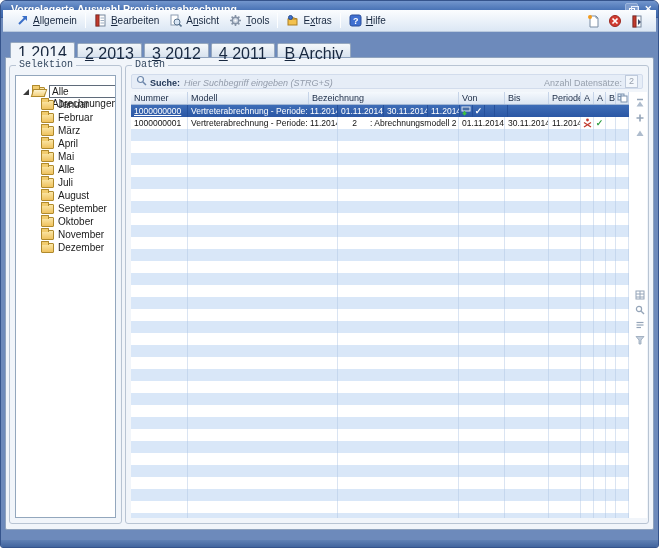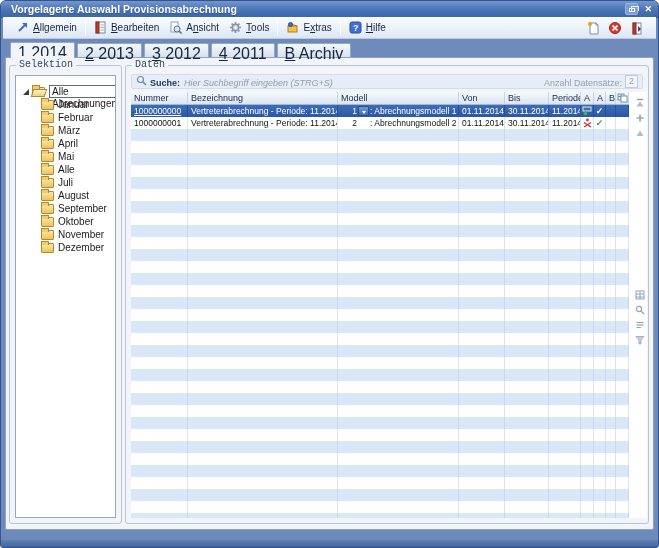--- a/index.html
+++ b/index.html
@@ -21,21 +21,21 @@
   .tb-buttons { position:absolute; right:6px; top:2px; display:flex; gap:6px; align-items:center; }
   .btn-restore { width:13px; height:12px; background:#7e9ccd; border:1px solid #9db6de;
             border-radius:2px; position:relative; }
   .btn-restore i { position:absolute; left:3px; top:4px; width:6px; height:4px;
             border:1px solid #fff; display:block; }
   .btn-restore i::before { content:""; position:absolute; left:1px; top:-3px; width:6px; height:4px;
             border:1px solid #e7eefb; border-bottom:none; }
   .btn-close { color:#fff; font-size:9px; font-weight:bold; line-height:12px; }
 
   
-  .toolbar { position:absolute; top:16px; left:2px; right:2px; height:22px;
+  .toolbar { position:absolute; top:9px; left:2px; right:2px; height:22px;
             background:linear-gradient(#fbfdff,#dce7f4); border-bottom:1px solid #b9c9de;
             display:flex; align-items:center; padding:0 8px; }
   .menu-item { display:flex; align-items:center; gap:4px; padding:2px 5px;
             font-size:10px; color:#17273f; white-space:nowrap; cursor:default; }
   .accel { text-decoration:underline; }
   .tsep { width:1px; height:15px; background:#b7c4d8; border-right:1px solid #fdfeff; margin:0 3px; }
   .toolbar-right { margin-left:auto; display:flex; gap:8px; align-items:center; padding-right:4px; }
   .mi svg { display:block; }
 
   
@@ -320,42 +320,41 @@
         <span class="search-label">Suche:</span>
         <span class="search-ph">Hier Suchbegriff eingeben (STRG+S)</span>
         <span class="count-label">Anzahl Datensätze:</span>
         <span class="count-value">2</span>
       </div>
 
       <div class="datapanel">
         <div class="table">
           <div class="thead">
             <div class="th w-num">Nummer</div>
+            <div class="th w-mod">Modell</div>
             <div class="th w-bez">Bezeichnung</div>
-            <div class="th w-mod">Modell</div>
             <div class="th w-von">Von</div>
             <div class="th w-bis">Bis</div>
             <div class="th w-per">Periode</div>
             <div class="th w-a1">A</div>
             <div class="th w-a2">A</div>
             <div class="th w-b">B</div>
             <div class="th w-ch icon-cell">
               <svg width="11" height="10">
                   <rect x="1" y="1" width="6" height="6" fill="#e8f0fa" stroke="#7b91ad"></rect>
                   <line x1="1" y1="3.5" x2="7" y2="3.5" stroke="#7b91ad"></line>
                   <line x1="4" y1="1" x2="4" y2="7" stroke="#7b91ad"></line>
                   <rect x="4" y="3" width="6" height="6" fill="#fff" stroke="#7b91ad"></rect>
                 </svg>
             </div>
           </div>
 
           <div class="tr selected">
             <div class="td w-num link">1000000000</div>
             <div class="td w-bez">Vertreterabrechnung - Periode: 11.2014</div>
-            <div class="td w-mod"><span class="num">1</span><span class="ddbtn"></span><span>: Abrechnungsmodell 1</span></div>
             <div class="td w-von">01.11.2014</div>
             <div class="td w-bis">30.11.2014</div>
             <div class="td w-per">11.2014</div>
             <div class="td w-a1 icon-cell">
               <svg width="11" height="10">
                   <rect x="1" y="1" width="8" height="4" fill="#4a6fa5" stroke="#d9e4f2"></rect>
                   <path d="M3.5 5 L3.5 8.5 M1.8 6.8 L3.5 8.7 L5.2 6.8" fill="none" stroke="#3ec23e" stroke-width="1.4"></path>
                 </svg>
             </div>
             <div class="td w-a2 icon-cell">

